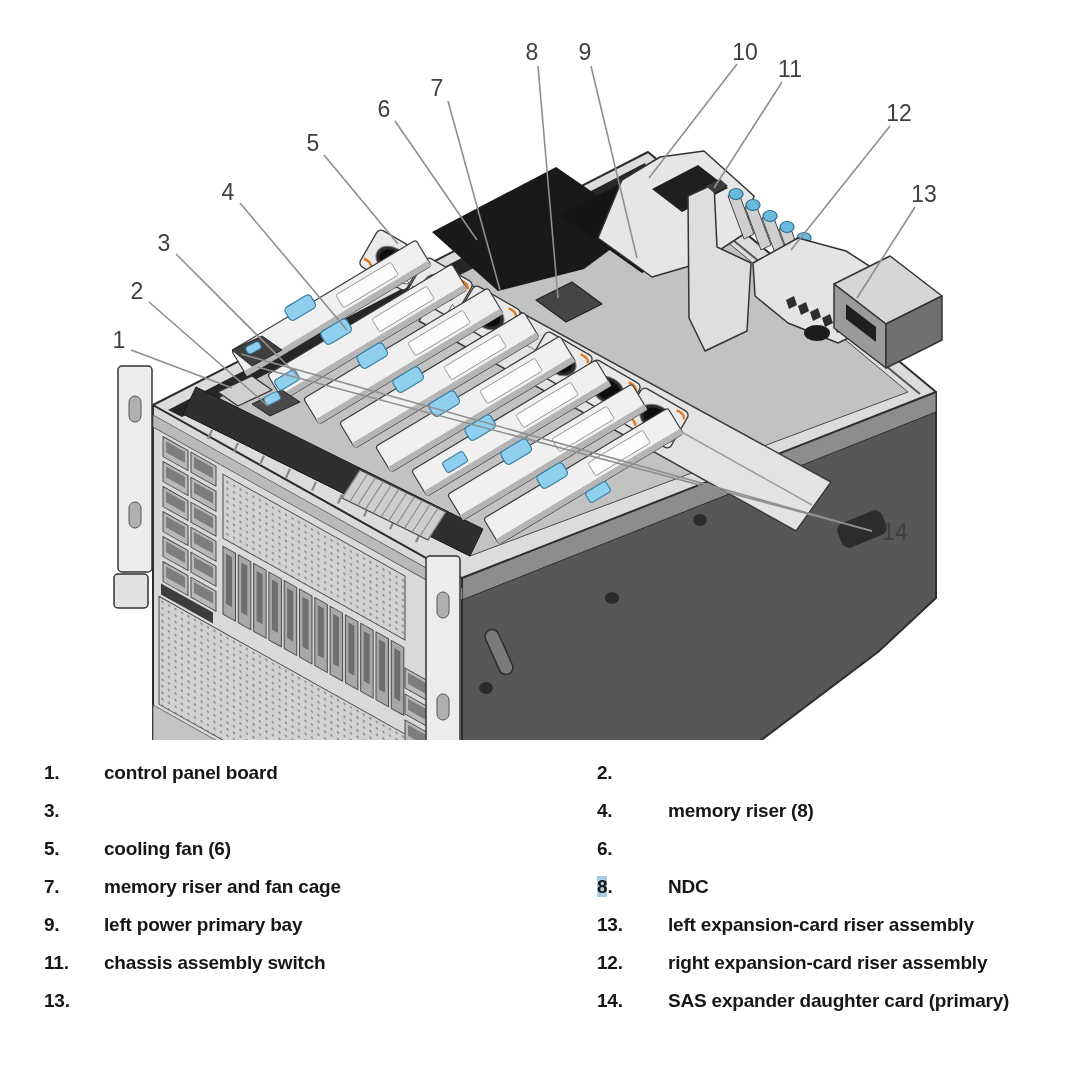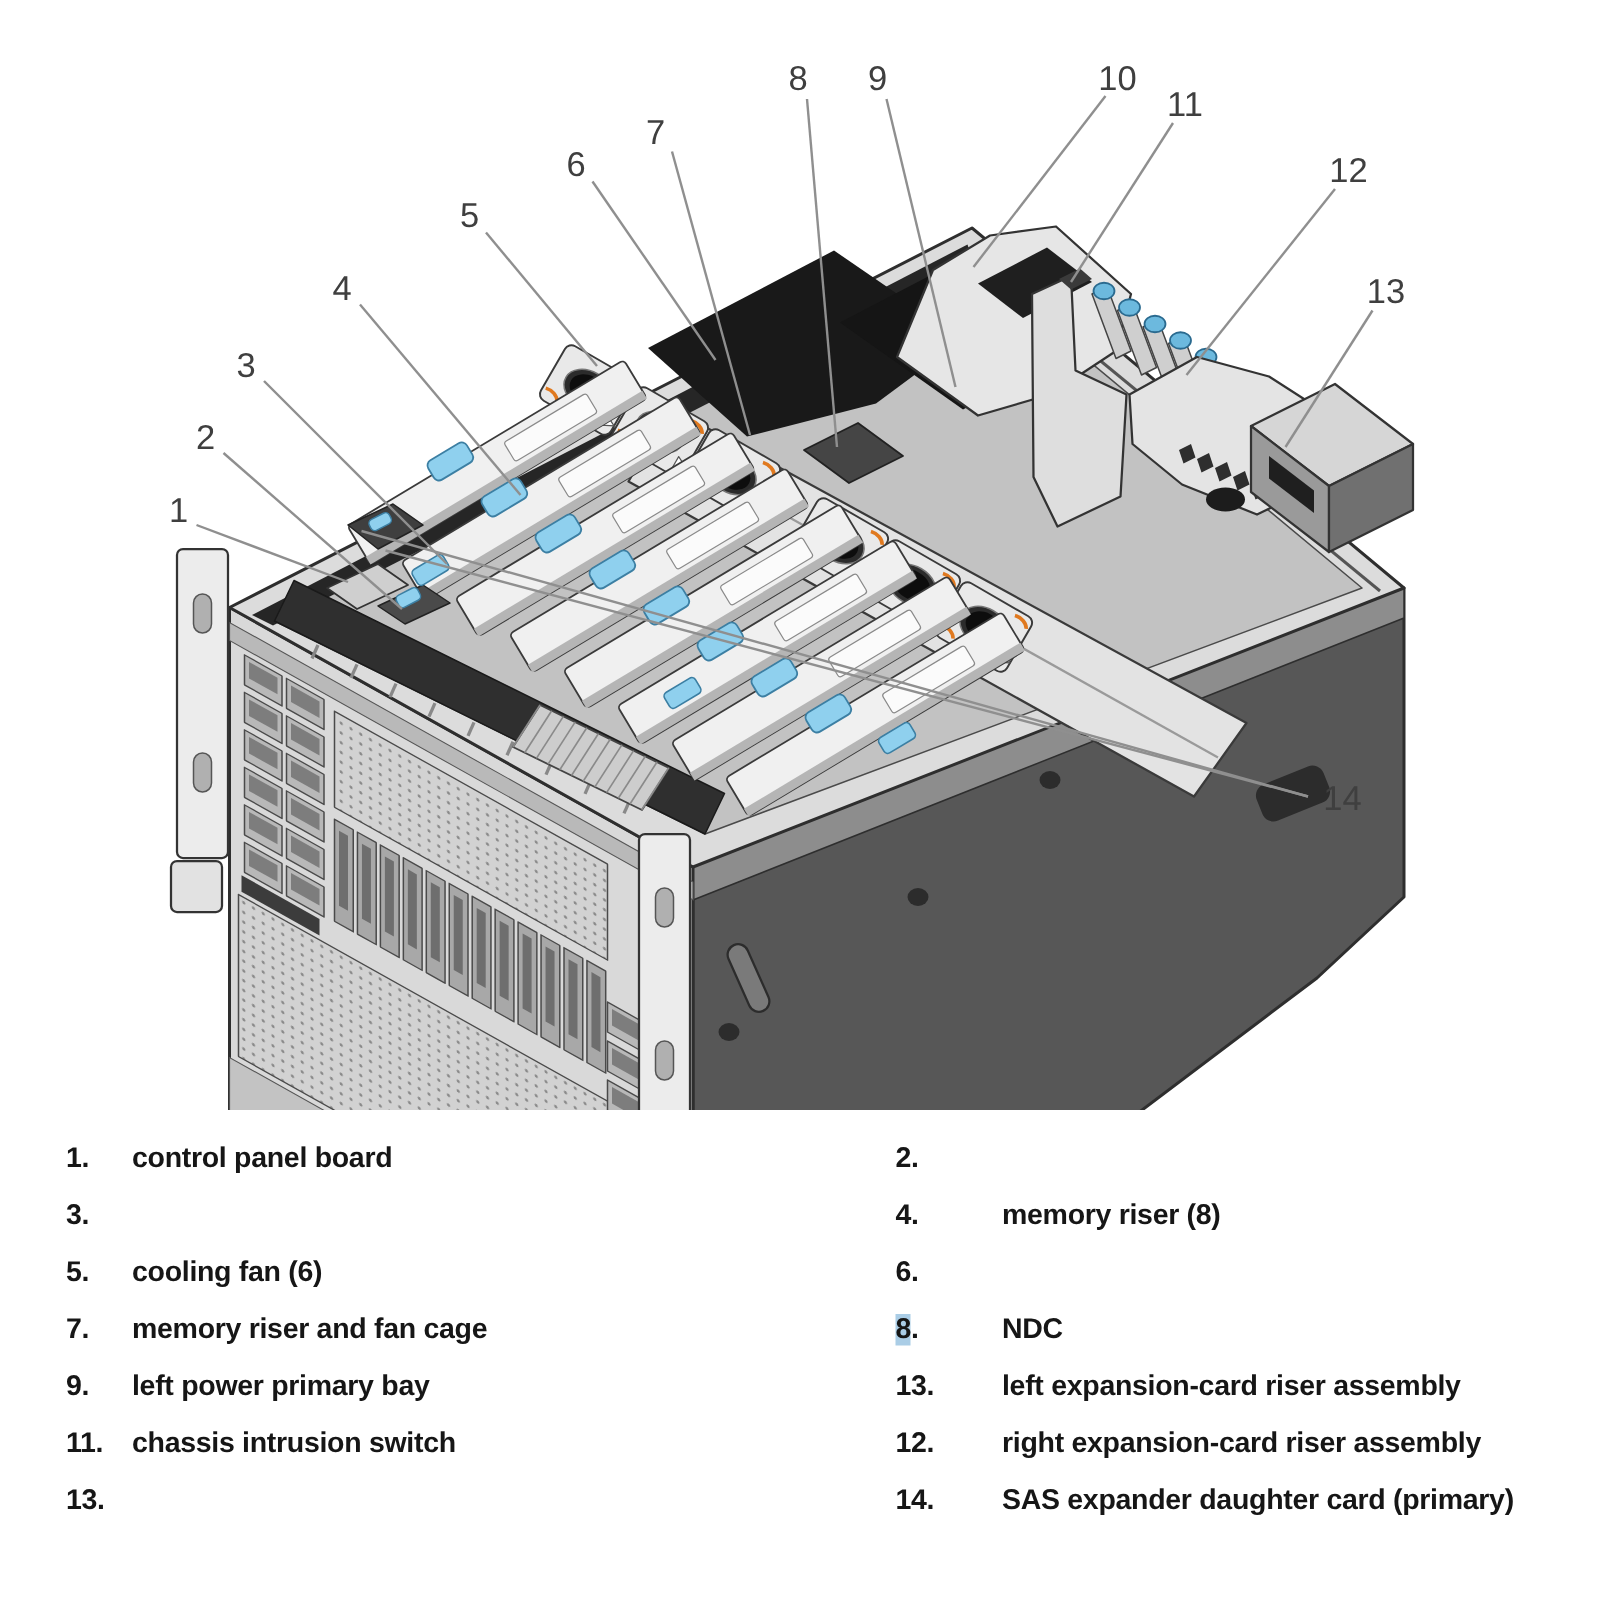--- a/index.html
+++ b/index.html
@@ -4,21 +4,21 @@
 <style>
   html,body{margin:0;padding:0;background:#ffffff;}
   #page{position:relative;width:1080px;height:1080px;background:#ffffff;overflow:hidden;
         font-family:"Liberation Sans", sans-serif;}
   #diagram{position:absolute;left:0;top:0;width:1080px;height:740px;}
   #legend{position:absolute;left:0;top:754px;width:1080px;}
   .leg-row{position:relative;height:38px;}
   .leg-num,.leg-label{position:absolute;top:0;height:38px;line-height:38px;
       font-size:19px;font-weight:700;color:#161616;white-space:nowrap;letter-spacing:-0.2px;}
   .leg-num.l{left:44px;width:52px;}
-  .leg-label.l{left:88px;}
+  .leg-label.l{left:104px;}
   .leg-num.r{left:597px;width:62px;}
   .leg-label.r{left:668px;}
   .hl{background:#aacde6;}
   svg text.callout{font-family:"Liberation Sans", sans-serif;font-size:23px;fill:#3f3f3f;}
 </style>
 </head>
 <body>
 
 <div id="page">
 
@@ -378,21 +378,21 @@
         <span class="leg-label r">NDC</span>
       </div>
       <div class="leg-row">
         <span class="leg-num l">9.</span>
         <span class="leg-label l">left power primary bay</span>
         <span class="leg-num r">13.</span>
         <span class="leg-label r">left expansion-card riser assembly</span>
       </div>
       <div class="leg-row">
         <span class="leg-num l">11.</span>
-        <span class="leg-label l">chassis intrusion switch</span>
+        <span class="leg-label l">chassis assembly switch</span>
         <span class="leg-num r">12.</span>
         <span class="leg-label r">right expansion-card riser assembly</span>
       </div>
       <div class="leg-row">
         <span class="leg-num l">13.</span>
         <span class="leg-num r">14.</span>
         <span class="leg-label r">SAS expander daughter card (primary)</span>
       </div>
     </div>
 </div>

